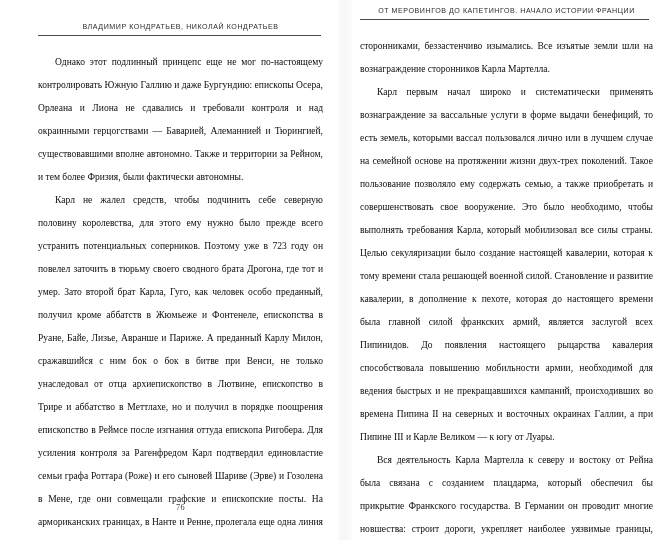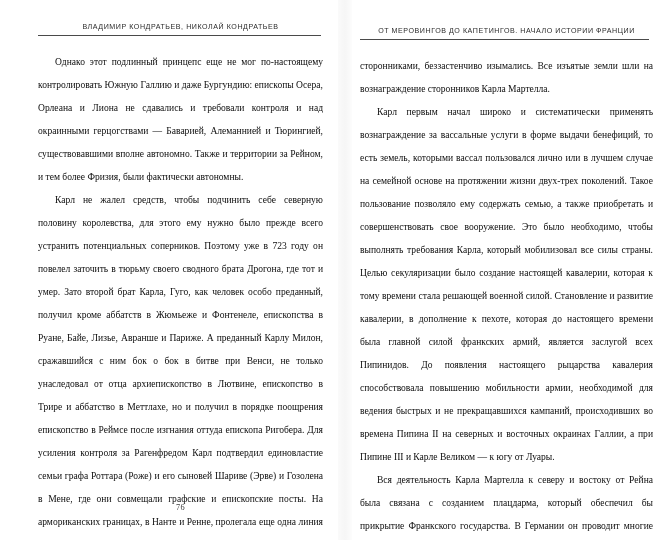--- a/index.html
+++ b/index.html
@@ -27,21 +27,21 @@
     box-sizing: border-box;
     height: 540px;
     background: #ffffff;
   }
   .page-left {
     width: 340px;
     padding: 24px 17px 0 38px;
   }
   .page-right {
     width: 330px;
-    padding: 28px 17px 0 20px;
+    padding: 8px 17px 0 20px;
   }
   .running-head {
     font-family: "Liberation Sans", sans-serif;
     font-size: 7.1px;
     letter-spacing: 0.55px;
     color: #2a2a2a;
     text-align: center;
     white-space: nowrap;
     line-height: 1;
     margin: 0;

